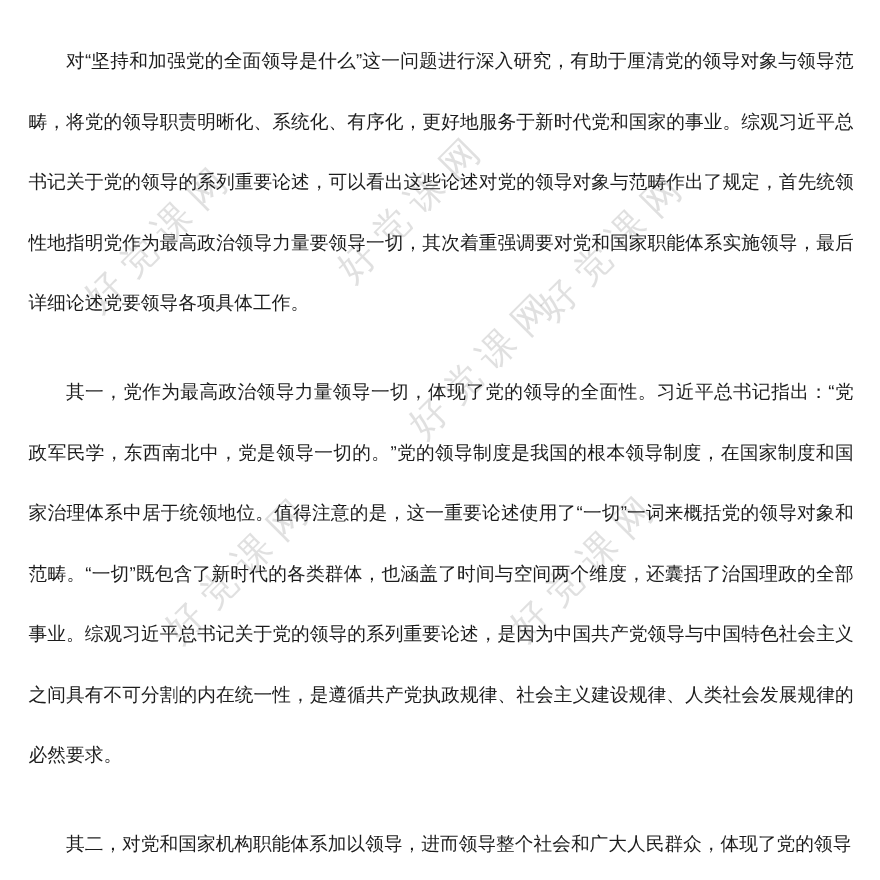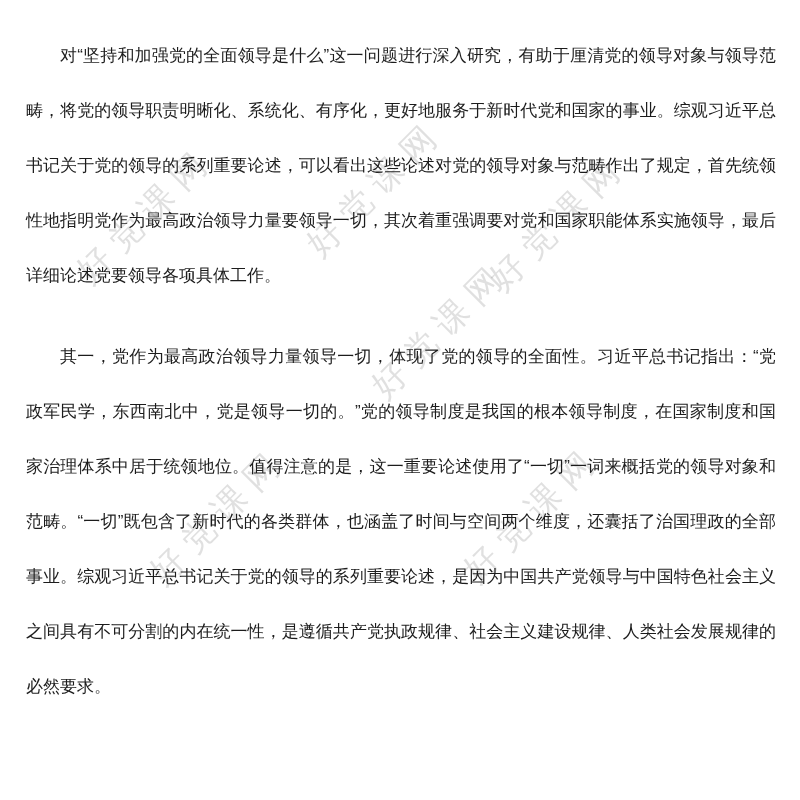--- a/index.html
+++ b/index.html
@@ -63,15 +63,16 @@
     <span class="wm wm2">好党课网</span>
     <span class="wm wm3">好党课网</span>
     <span class="wm wm4">好党课网</span>
     <span class="wm wm5">好党课网</span>
     <span class="wm wm6">好党课网</span>
   </div>
 
   <div class="doc-body">
     <p>对“坚持和加强党的全面领导是什么”这一问题进行深入研究，有助于厘清党的领导对象与领导范畴，将党的领导职责明晰化、系统化、有序化，更好地服务于新时代党和国家的事业。综观习近平总书记关于党的领导的系列重要论述，可以看出这些论述对党的领导对象与范畴作出了规定，首先统领性地指明党作为最高政治领导力量要领导一切，其次着重强调要对党和国家职能体系实施领导，最后详细论述党要领导各项具体工作。</p>
     <p>其一，党作为最高政治领导力量领导一切，体现了党的领导的全面性。习近平总书记指出：“党政军民学，东西南北中，党是领导一切的。”党的领导制度是我国的根本领导制度，在国家制度和国家治理体系中居于统领地位。值得注意的是，这一重要论述使用了“一切”一词来概括党的领导对象和范畴。“一切”既包含了新时代的各类群体，也涵盖了时间与空间两个维度，还囊括了治国理政的全部事业。综观习近平总书记关于党的领导的系列重要论述，是因为中国共产党领导与中国特色社会主义之间具有不可分割的内在统一性，是遵循共产党执政规律、社会主义建设规律、人类社会发展规律的必然要求。</p>
+    <p>其二，对党和国家机构职能体系加以领导，进而领导整个社会和广大人民群众，体现了党的领导</p>
   </div>
 
 </div>
 
 </body></html>

